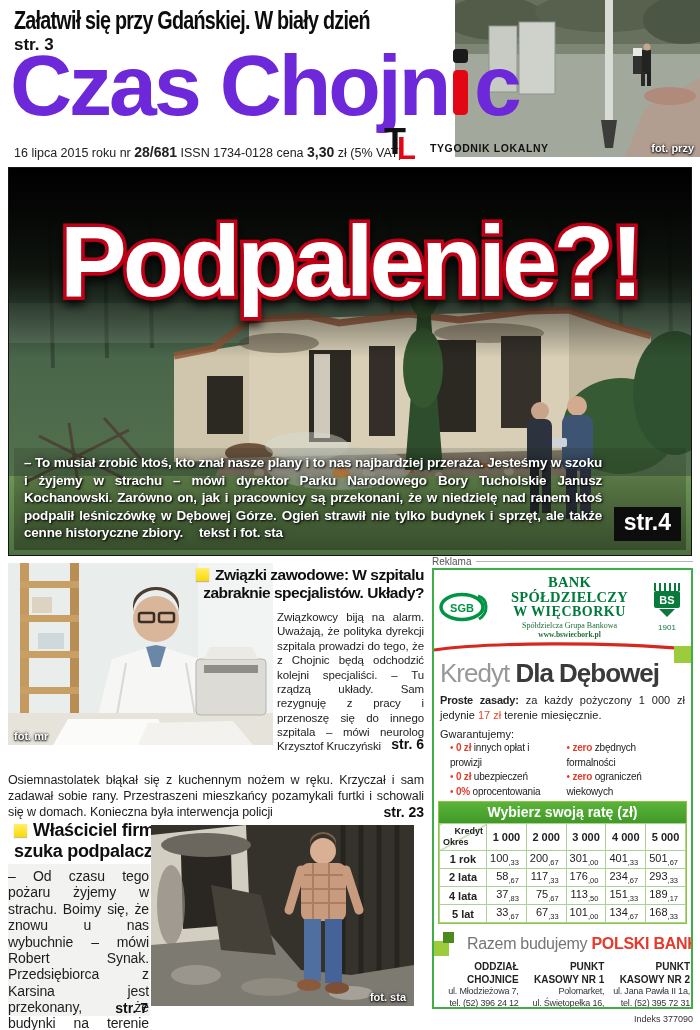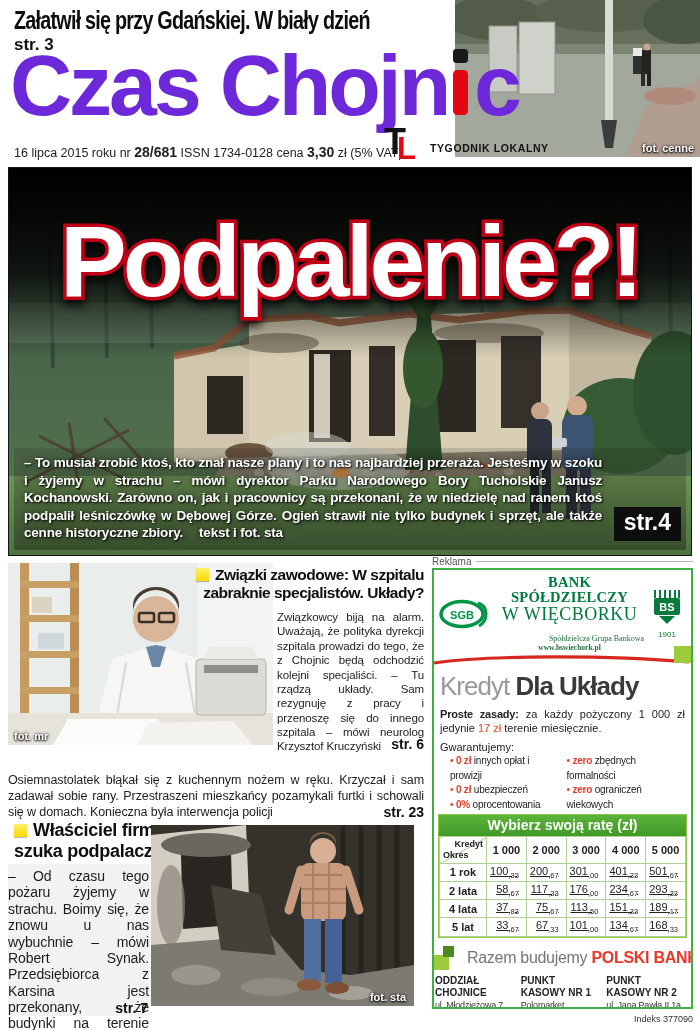--- a/index.html
+++ b/index.html
@@ -65,22 +65,22 @@
 
   
   .reklama-row{left:432px;top:556px;width:261px;display:flex;align-items:center;gap:5px;
                font-size:10px;color:#555;}
   .reklama-row .line{flex:1;border-top:1px solid #b5b5b5;}
   .ad{left:432px;top:568px;width:261px;height:441px;border:2px solid #3fae46;box-sizing:border-box;
       background:#fff;overflow:hidden;}
   .ad-header{display:flex;align-items:center;gap:3px;padding:5px 4px 1px;}
   .bank-names{flex:1;text-align:center;font-family:"Liberation Serif","DejaVu Serif",serif;color:#007a3b;}
   .bank-names .n1{font-size:14.5px;font-weight:700;letter-spacing:.3px;line-height:1.05;}
-  .bank-names .n2{font-size:18px;font-weight:400;letter-spacing:.5px;line-height:1.05;}
-  .bank-names .grp{font-size:8px;color:#1f6e38;margin-top:10px;text-align:right;}
+  .bank-names .n2{font-size:14px;font-weight:700;letter-spacing:.5px;line-height:1.05;}
+  .bank-names .grp{font-size:8px;color:#1f6e38;margin-top:1px;}
   .bank-names .url{font-size:7.5px;font-weight:700;color:#1f6e38;}
   .bs-emblem{width:40px;text-align:center;color:#0a7a3c;}
   .bs-emblem .yr{font-size:8px;line-height:1;}
   .swoosh{display:block;margin-top:1px;}
   .green-sq{position:absolute;right:0;top:76px;width:17px;height:17px;background:#9ccb3c;}
   .product{margin:7px 6px 0;font-size:26px;letter-spacing:-1px;line-height:1.05;}
   .product .pl{color:#989898;font-weight:400;}
   .product .pb{color:#3a3a3a;font-weight:700;}
   .terms{margin:6px 6px 0;font-size:11px;line-height:1.3;color:#222;text-align:justify;}
   .terms b{letter-spacing:-.2px;}
@@ -91,33 +91,33 @@
   .gd{color:#e03c2a;}
   .gem{color:#e03c2a;}
   
   .rate-table{margin:2px 4px 0;border:1px solid #8cc63f;}
   .tbl-title{background:linear-gradient(#5cb33a,#3f9a26);color:#fff;font-weight:700;font-size:14px;
              text-align:center;padding:2px 0 3px;}
   .rate-table table{width:100%;border-collapse:collapse;}
   .rate-table th,.rate-table td{border:1px solid #aed294;font-size:11px;padding:1px 3px;color:#222;}
   .rate-table thead th{font-weight:700;text-align:center;}
   .rate-table tbody th{font-weight:700;text-align:center;width:44px;}
-  .rate-table td{text-align:right;padding-right:7px;text-decoration:underline;}
+  .rate-table td{text-align:right;padding-right:7px;}
   .rate-table td sub{font-size:7.5px;}
   .corner{background:linear-gradient(to bottom right,#fff 48.5%,#9bc47e 49.5%,#9bc47e 50.5%,#fff 51.5%);padding:0 2px;}
   .corner .ck{display:block;text-align:right;font-size:9px;font-weight:700;line-height:1.2;padding-top:1px;}
   .corner .co{display:block;text-align:left;font-size:9px;font-weight:700;line-height:1.2;padding-bottom:1px;}
   
   .slogan{display:flex;align-items:center;gap:9px;margin:8px 0 0;}
   .sq-icon{position:relative;width:24px;height:24px;flex:0 0 24px;}
   .sq-icon .s1{position:absolute;left:0;bottom:0;width:15px;height:15px;background:#9ccb3c;}
   .sq-icon .s2{position:absolute;left:9px;top:0;width:11px;height:11px;background:#4c8a1f;}
   .slogan .st{font-size:16px;color:#757575;letter-spacing:-.3px;white-space:nowrap;}
   .slogan .sb{color:#e8382a;font-weight:700;}
-  .ad-contacts{display:flex;margin-top:5px;text-align:left;}
+  .ad-contacts{display:flex;margin-top:5px;text-align:right;}
   .contact{flex:1;padding:0 1px;}
   .ct1{font-weight:700;font-size:10px;line-height:1.25;color:#222;}
   .cl{font-size:9px;line-height:1.3;color:#333;letter-spacing:-.2px;}
   .indeks{left:555px;top:1014px;width:138px;text-align:right;font-size:9px;color:#333;}
 </style>
 </head>
 <body>
 
 <div class="page">
 
@@ -140,21 +140,21 @@
       <polygon points="146,120 162,120 158,148 150,148" fill="#3c3c3a"></polygon>
       <g>
         <rect x="178" y="52" width="10" height="22" fill="#30302e"></rect>
         <rect x="187" y="50" width="9" height="24" fill="#232321"></rect>
         <rect x="178" y="48" width="9" height="8" fill="#e8e8e4"></rect>
         <circle cx="192" cy="47" r="3.5" fill="#c5a78e"></circle>
         <rect x="186" y="72" width="4" height="14" fill="#2a2a28"></rect>
         <rect x="192" y="72" width="4" height="14" fill="#202020"></rect>
       </g>
     </svg>
-    <span class="pcred" style="right:6px;bottom:3px;">fot. cenne</span>
+    <span class="pcred" style="right:6px;bottom:3px;">fot. przy</span>
   </div>
 
   <div class="abs masthead"><span>Czas Chojn</span><span class="mast-i"><span class="stem"></span><span class="dot"></span></span><span>c</span></div>
 
   <div class="abs dateline">
     <span>16 lipca 2015 roku nr</span>
     <b>28/681</b>
     <span>ISSN 1734-0128</span>
     <span>cena</span>
     <b>3,30</b>
@@ -391,21 +391,21 @@
         <div class="yr">1901</div>
       </div>
     </div>
     <svg class="swoosh" width="255" height="12" viewBox="0 0 255 12">
       <path d="M0,9 C 55,1 175,1 255,8" fill="none" stroke="#d6281e" stroke-width="3.2"></path>
     </svg>
     <div class="green-sq"></div>
 
     <div class="product">
       <span class="pl">Kredyt</span>
-      <span class="pb">Dla Układy</span>
+      <span class="pb">Dla Dębowej</span>
     </div>
 
     <div class="terms">
       <b>Proste zasady:</b>
       <span>za każdy pożyczony 1 000 zł jedynie</span>
       <span class="hi">17 zł</span>
       <span>terenie miesięcznie.</span>
     </div>
 
     <div class="glabel">Gwarantujemy:</div>

